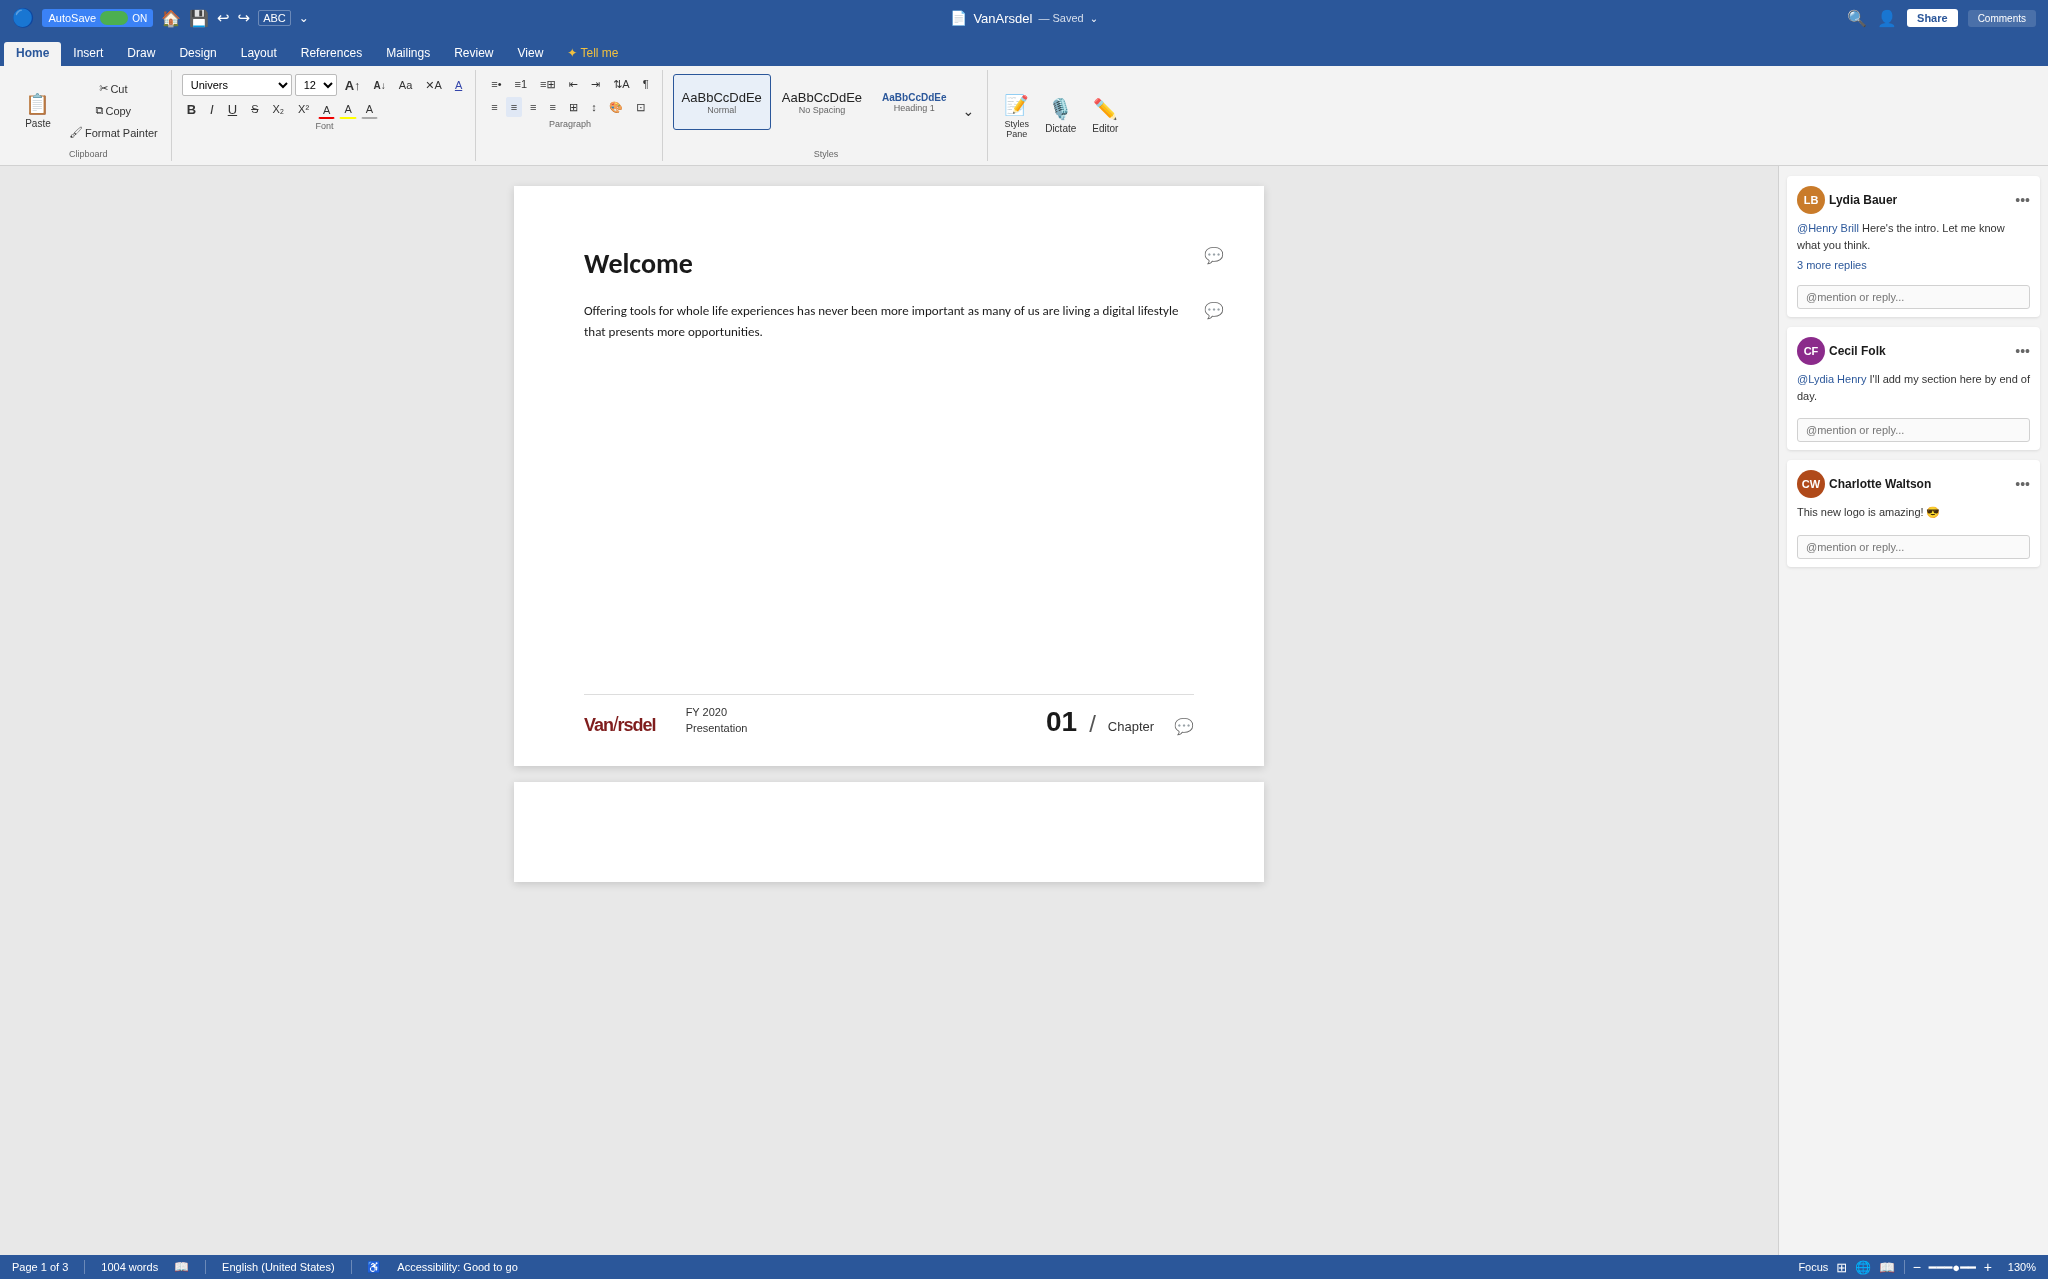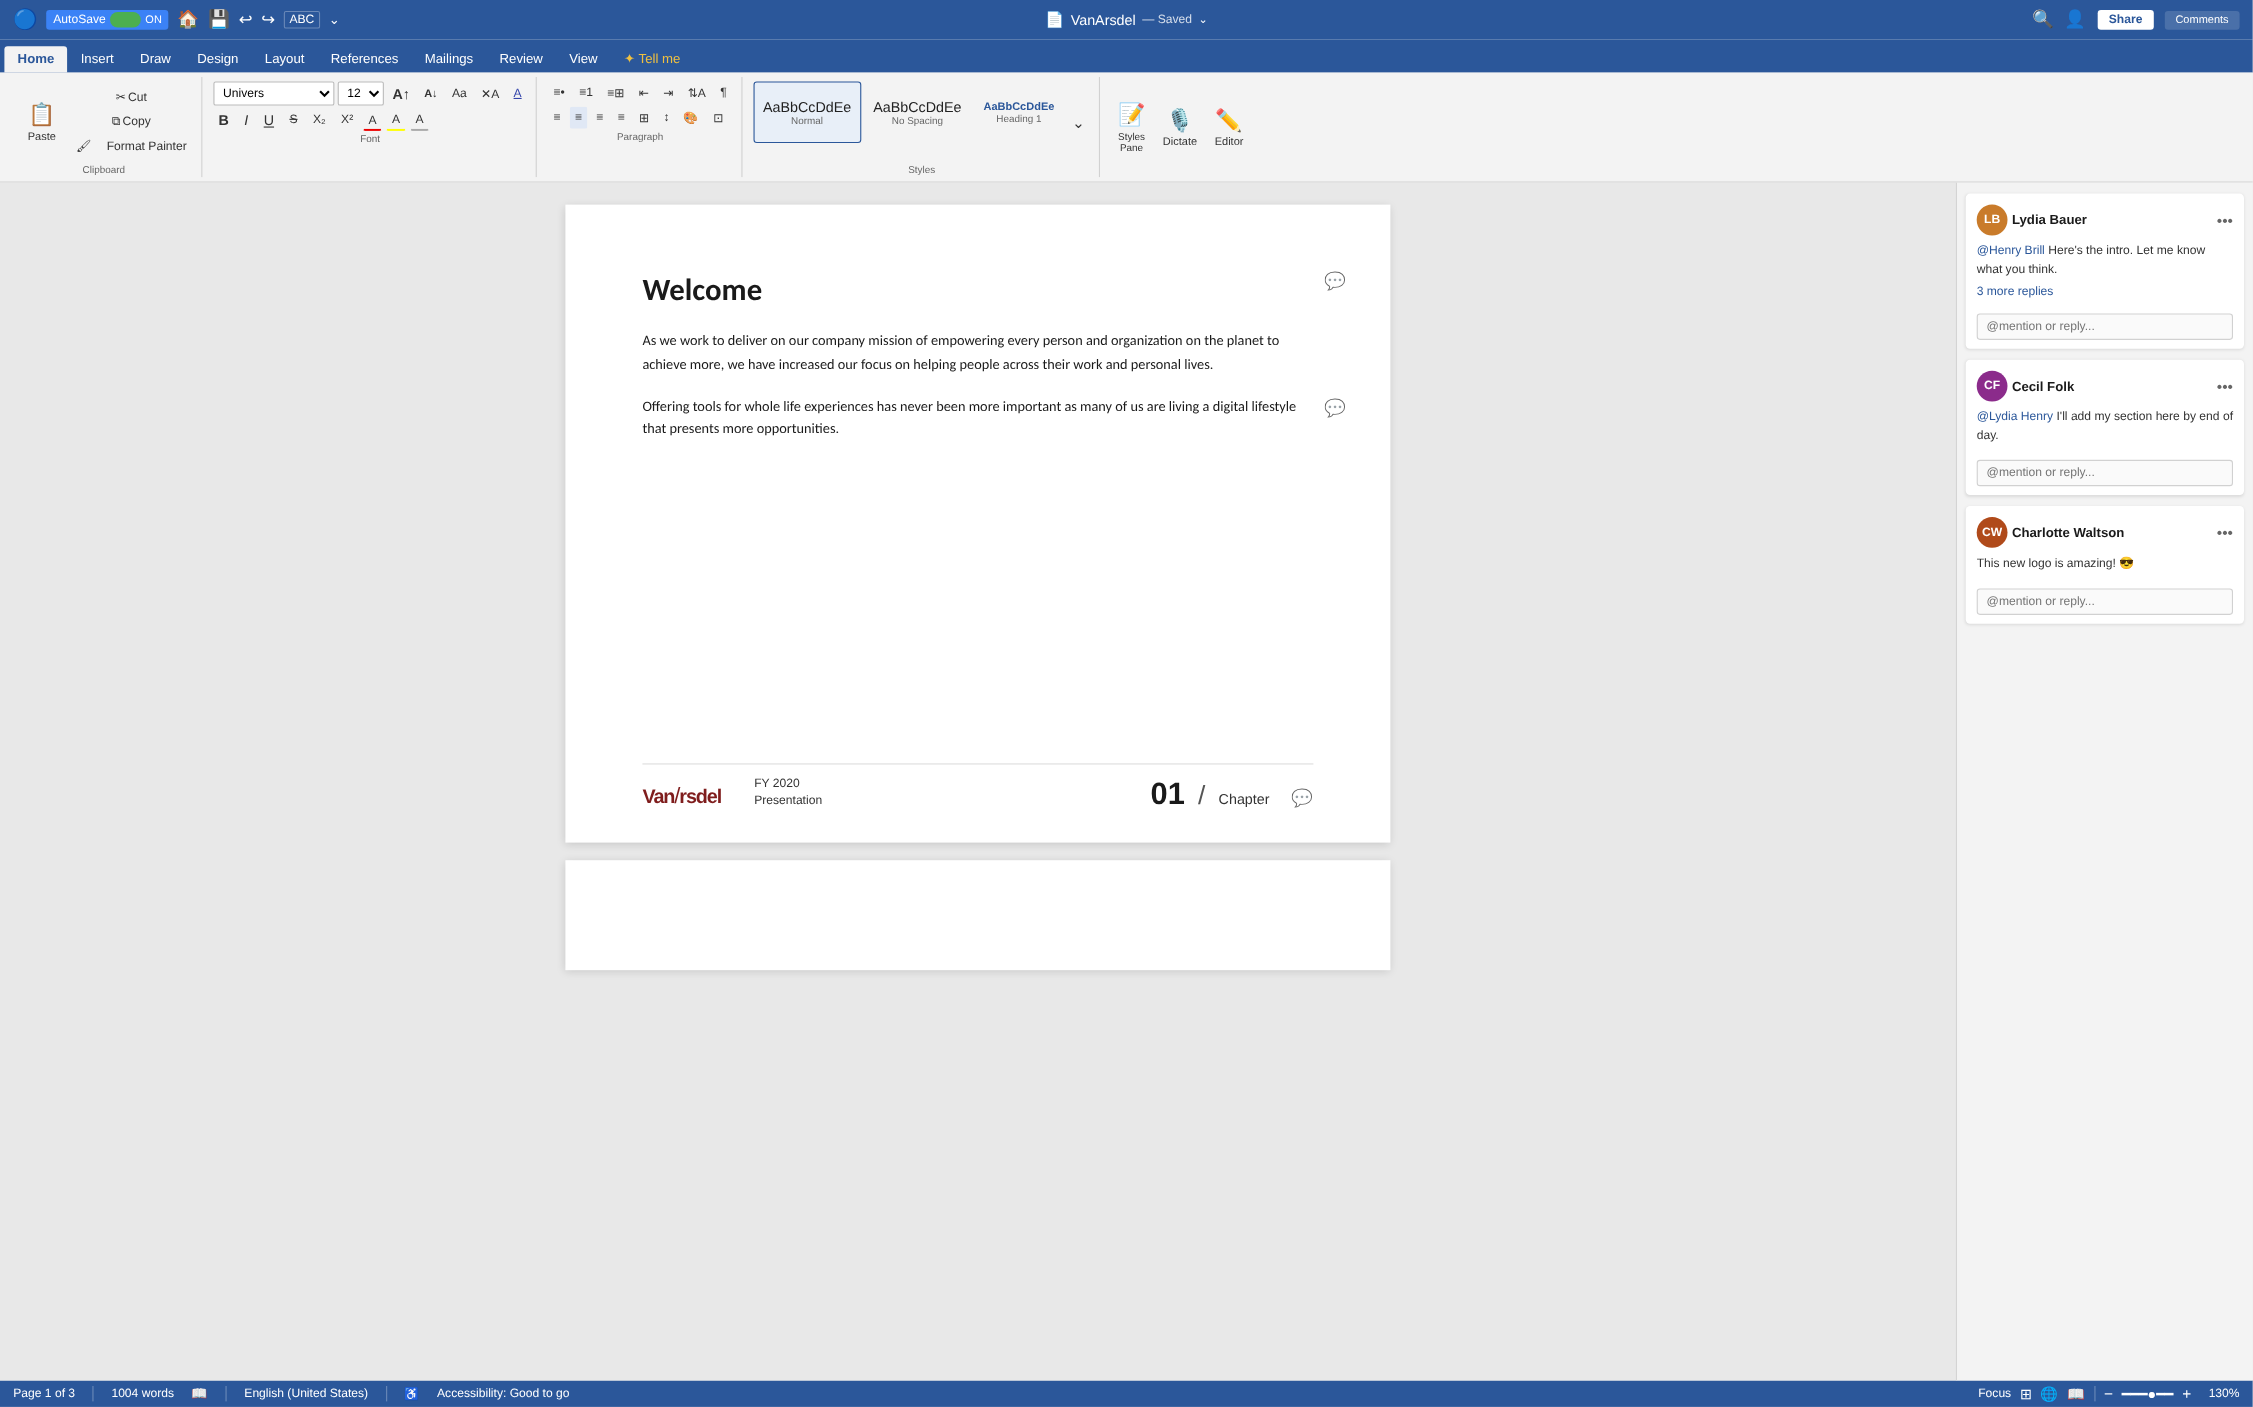--- a/index.html
+++ b/index.html
@@ -351,21 +351,21 @@
 
   <div class="ribbon-group">
     <div class="ribbon-group-top">
       <div class="ribbon-btn" style="min-width:48px;">
         <span class="btn-icon">📋</span>
         <span>Paste</span>
       </div>
       <div style="display:flex;flex-direction:column;gap:2px;">
         <div class="ribbon-btn-small">✂ <span style="margin-left:2px;">Cut</span></div>
         <div class="ribbon-btn-small">⧉ <span style="margin-left:2px;">Copy</span></div>
-        <div class="ribbon-btn-small">🖌 <span style="margin-left:14px;text-align:right;">Format Painter</span></div>
+        <div class="ribbon-btn-small">🖌 <span style="margin-left:2px;text-align:right;">Format Painter</span></div>
       </div>
     </div>
     <div class="ribbon-group-label">Clipboard</div>
   </div>
 
   <div class="ribbon-group">
     <div style="display:flex;flex-direction:column;gap:3px;padding-top:4px;">
       <div style="display:flex;align-items:center;gap:3px;">
         <select class="font-selector">
           <option>Univers</option>
@@ -464,23 +464,20 @@
   <div id="document-area">
 
     <div class="page">
       <div class="page-content-area">
 
         <div style="position:relative;">
           <h1 class="doc-title">Welcome</h1>
           <span class="comment-icon">💬</span>
         </div>
 
-        <div style="position:relative;">
-          <p class="doc-para">As we work to deliver on our company mission of empowering every person and organization on the planet to achieve more, we have increased our focus on helping people across their work and personal lives.</p>
-        </div>
 
         <div style="position:relative;">
           <p class="doc-para">Offering tools for whole life experiences has never been more important as many of us are living a digital lifestyle that presents more opportunities.</p>
           <span class="comment-icon">💬</span>
         </div>
       </div>
 
       <div class="page-footer">
         <div class="footer-logo">
           Van<span class="logo-arsdel-slash">/</span>rsdel

